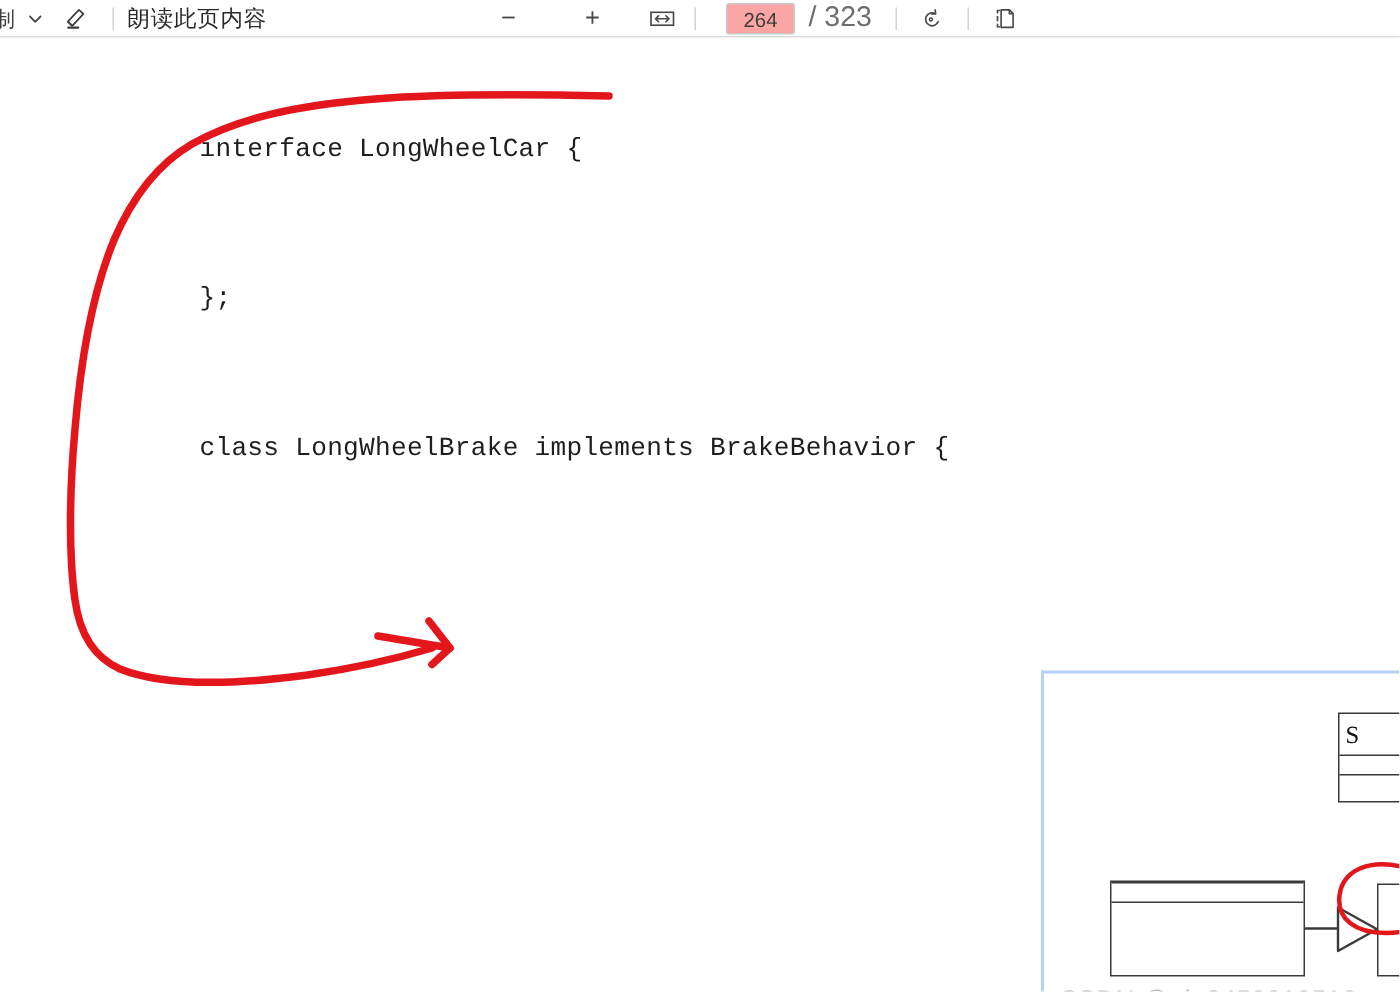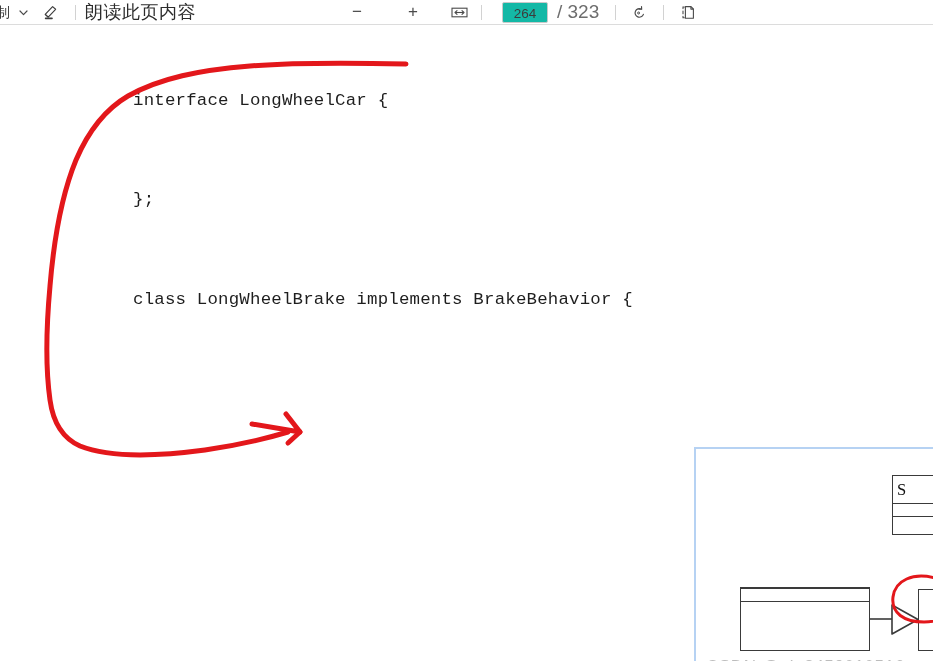--- a/index.html
+++ b/index.html
@@ -48,35 +48,35 @@
     white-space: nowrap;
   }
   .tb-sep {
     width: 1px;
     height: 15px;
     background: #d2d2d2;
     margin: 0 9px;
     flex: none;
   }
   .tb-readaloud {
-    font-size: 18px;
+    font-size: 15px;
     color: #2b2b2b;
     letter-spacing: 0.5px;
     white-space: nowrap;
     font-family: "Liberation Sans", sans-serif;
   }
   .tb-spacer-a { width: 148px; flex: none; }
   .tb-gap { width: 30px; flex: none; }
   .tb-gap-sm { width: 20px; flex: none; }
   .pagebox {
     width: 46px;
     height: 21px;
     border: 1px solid #c9c9c9;
     border-radius: 2px;
-    background: #14b8a6;
+    background: #fca5a5;
     font-size: 13.5px;
     color: #3c3c3c;
     text-align: center;
     line-height: 21px;
     box-sizing: border-box;
     font-family: "Liberation Sans", sans-serif;
   }
   .pagetotal {
     font-size: 19px;
     color: #6d6d6d;

